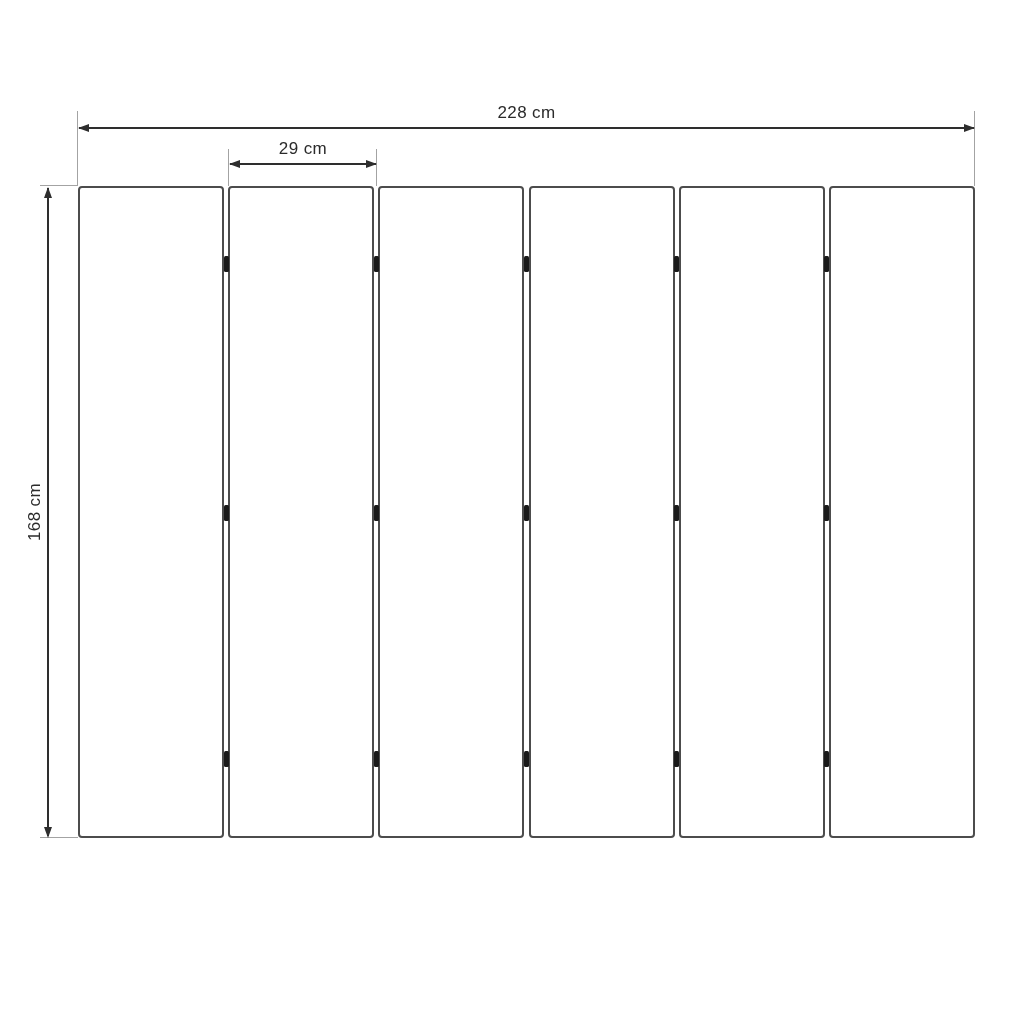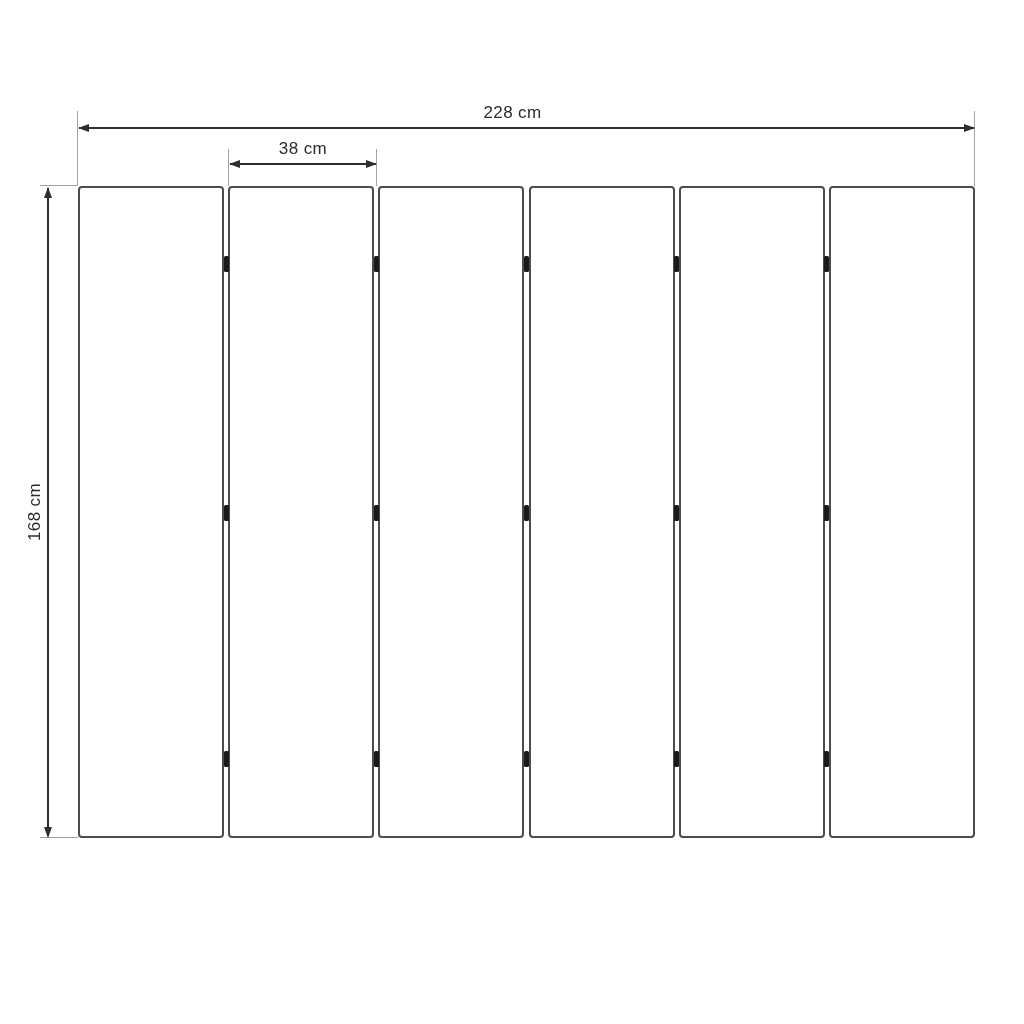--- a/index.html
+++ b/index.html
@@ -100,30 +100,30 @@
       <div class="hinge" style="left: 824.4px; top: 505px;"></div>
       <div class="hinge" style="left: 824.4px; top: 751px;"></div>
     </div>
 
   <div>
     <div class="ext-line" style="left:77px;  top:111px; width:1px; height:75px;"></div>
     <div class="ext-line" style="left:974px; top:111px; width:1px; height:75px;"></div>
     <div class="dim-line" style="left:79px; top:127px; width:895px; height:2px;"></div>
     <div class="arrow left" style="left:78px;  top:124px;"></div>
     <div class="arrow right" style="left:964px; top:124px;"></div>
-    <div class="dim-label" style="left:64px; top:102px; width:897px;">228 cm</div>
+    <div class="dim-label" style="left:78px; top:102px; width:897px;">228 cm</div>
   </div>
 
   <div>
     <div class="ext-line" style="left:228px; top:149px; width:1px; height:37px;"></div>
     <div class="ext-line" style="left:376px; top:149px; width:1px; height:37px;"></div>
     <div class="dim-line" style="left:230px; top:163px; width:146px; height:2px;"></div>
     <div class="arrow left" style="left:229px; top:160px;"></div>
     <div class="arrow right" style="left:366px; top:160px;"></div>
-    <div class="dim-label" style="left:229px; top:138px; width:148px;">38 cm</div>
+    <div class="dim-label" style="left:229px; top:138px; width:148px;">29 cm</div>
   </div>
 
   <div>
     <div class="ext-line" style="left:40px; top:185px; width:38px; height:1px;"></div>
     <div class="ext-line" style="left:40px; top:837px; width:38px; height:1px;"></div>
     <div class="dim-line" style="left:47px; top:188px; width:2px; height:648px;"></div>
     <div class="arrow up" style="left:44px; top:187px;"></div>
     <div class="arrow down" style="left:44px; top:827px;"></div>
     <div class="dim-label rotated" style="left:-10px; top:501px; width:90px; height:22px;">168 cm</div>
   </div>

